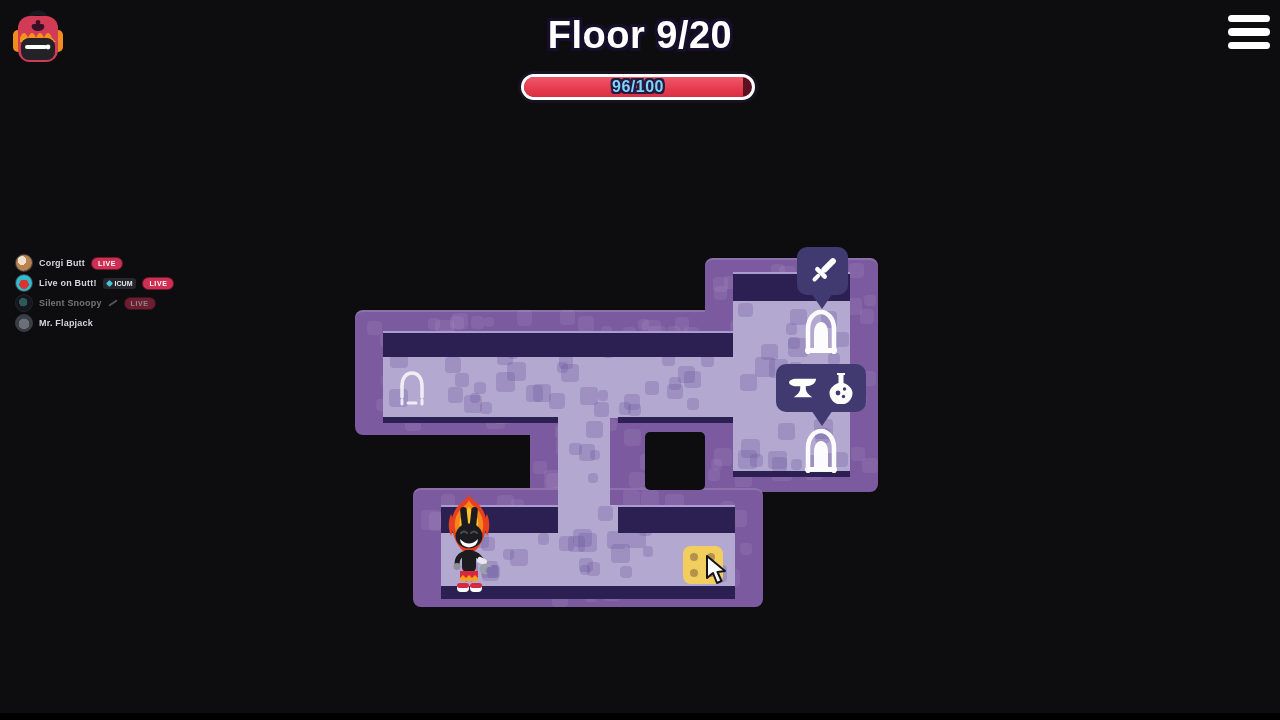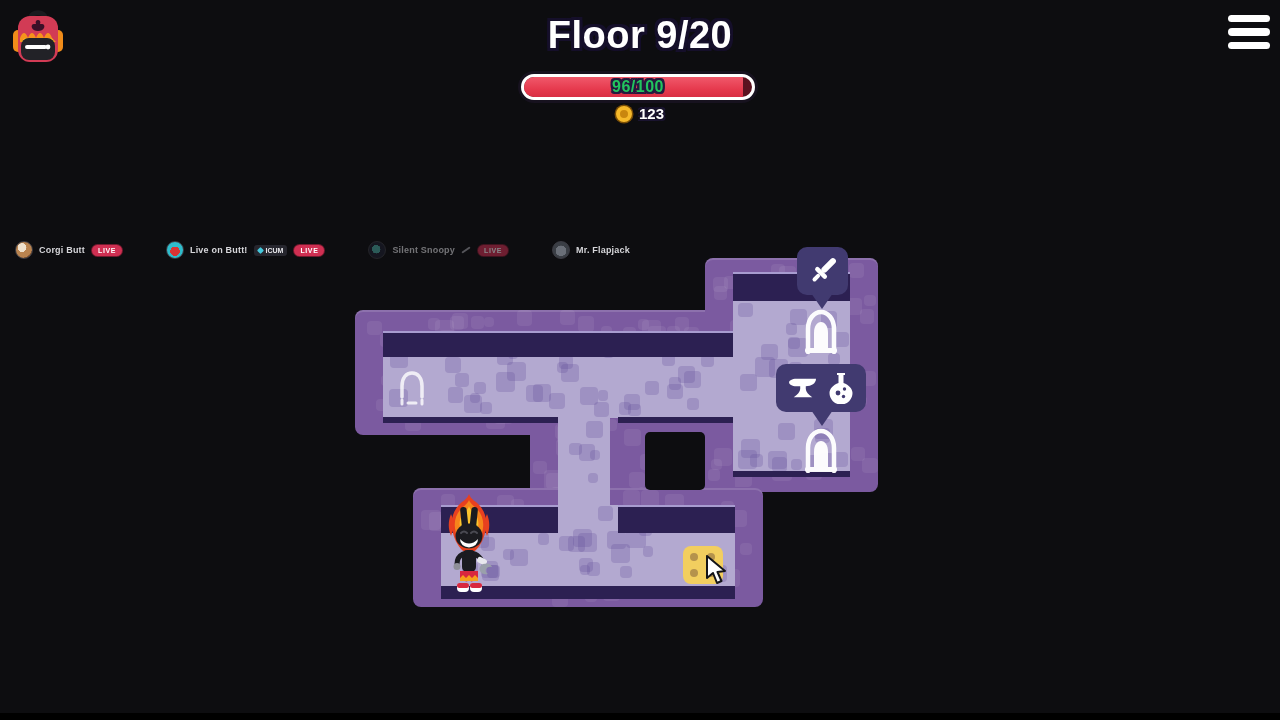--- a/index.html
+++ b/index.html
@@ -10,37 +10,37 @@
   
   #floor-title{left:0;top:14px;width:1280px;text-align:center;color:#fff;
     font-size:38px;font-weight:bold;letter-spacing:.5px;
     text-shadow:-3px -3px 0 #150f2a,3px -3px 0 #150f2a,-3px 3px 0 #150f2a,3px 3px 0 #150f2a,
                  0 -3px 0 #150f2a,0 3px 0 #150f2a,-3px 0 0 #150f2a,3px 0 0 #150f2a;}
   #hpbar{left:521px;top:74px;width:228px;height:20px;border:3px solid #fff;border-radius:15px;
     background:#5b1220;box-shadow:0 0 0 3px #17121f;overflow:hidden;}
   #hp-fill{position:absolute;left:0;top:0;height:100%;
     background:linear-gradient(180deg,#f0586b 0%,#e63a4e 60%,#d92f44 100%);}
   #hp-text{left:521px;top:74px;width:234px;height:26px;display:flex;align-items:center;justify-content:center;
-    color:#22c55e;font-size:16px;font-weight:bold;letter-spacing:.5px;
+    color:#7dd3fc;font-size:16px;font-weight:bold;letter-spacing:.5px;
     text-shadow:-2px -2px 0 #231a3e,2px -2px 0 #231a3e,-2px 2px 0 #231a3e,2px 2px 0 #231a3e,
                  0 -2px 0 #231a3e,0 2px 0 #231a3e,-2px 0 0 #231a3e,2px 0 0 #231a3e;}
   #coin-row{left:0;top:105px;width:1280px;display:flex;align-items:center;justify-content:center;gap:7px;}
   .coin{width:8px;height:8px;border-radius:50%;background:#c9860e;border:4px solid #f6b92a;
         box-shadow:0 0 0 1.5px #7a4e06;}
   #coin-count{color:#fff;font-size:15px;font-weight:bold;
     text-shadow:-2px -2px 0 #1a1430,2px -2px 0 #1a1430,-2px 2px 0 #1a1430,2px 2px 0 #1a1430;}
 
   
   #menu-btn{left:1228px;top:10px;width:46px;height:44px;display:flex;flex-direction:column;
             justify-content:center;gap:6px;cursor:pointer;}
   #menu-btn b{display:block;width:42px;height:7.5px;border-radius:4px;background:#fff;}
   #backpack-btn{left:12px;top:8px;width:52px;height:58px;cursor:pointer;}
 
   
-  #streamers{left:15px;top:240px;display:flex;flex-direction:row;gap:43px;}
+  #streamers{left:15px;top:253px;display:flex;flex-direction:column;}
   .srow{height:20px;display:flex;align-items:center;gap:6px;}
   .srow.faded{opacity:.5;}
   .av{width:18px;height:18px;border-radius:50%;border:1px solid #3c3c44;box-sizing:border-box;}
   .av1{background:radial-gradient(circle at 38% 35%,#efe1cd 0 30%,#b9834f 31% 70%,#8a5a33 71%);}
   .av2{background:radial-gradient(circle at 50% 58%,#d93434 0 38%,#2fbccc 39%);}
   .av3{background:radial-gradient(circle at 45% 45%,#4aa7a0 0 34%,#1d2030 35%);}
   .av4{background:radial-gradient(circle at 50% 55%,#6a6f78 0 44%,#3a3e45 45%);}
   .sname{color:#d6d6da;font-size:9px;font-weight:bold;letter-spacing:.2px;}
   .badge-live{background:#cf2f52;color:#fff;font-size:7px;font-weight:bold;letter-spacing:.6px;
     padding:2px 6px;border-radius:8px;border:1px solid rgba(0,0,0,.45);line-height:1;}
@@ -69,24 +69,20 @@
 </head>
 <body>
 
 <div id="stage">
 
   <div class="abs" id="floor-title">Floor 9/20</div>
   <div class="abs" id="hpbar">
     <div id="hp-fill" style="width: 96%;"></div>
   </div>
   <div class="abs" id="hp-text">96/100</div>
-  <div class="abs" id="coin-row">
-    <span class="coin"></span>
-    <span id="coin-count">123</span>
-  </div>
 
   <div class="abs" id="backpack-btn">
     <svg width="52" height="58" viewBox="0 0 52 58">
       <path d="M19 10 C19 3 33 3 33 10" stroke="#1a1a1e" stroke-width="5" fill="none" stroke-linecap="round"></path>
       <rect x="1" y="22" width="10" height="22" rx="5" fill="#f08c1a"></rect>
       <rect x="41" y="22" width="10" height="22" rx="5" fill="#f08c1a"></rect>
       <rect x="6" y="8" width="40" height="46" rx="12" fill="#d23b55"></rect>
       <path d="M8 30 Q12 20 16 30 Q20 20 24 30 Q28 20 32 30 Q36 20 40 30 L44 34 L8 34 Z" fill="#f6921c"></path>
       <path d="M10 33 Q14 27 18 33 Q22 27 26 33 Q30 27 34 33 Q38 27 42 33 L42 36 L10 36 Z" fill="#fbc32a"></path>
       <path d="M26 12 c-2 0 -3 2 -2 4 l-2 0 c-2 0 -3 2 -2 4 c1 2 3 3 6 3 c3 0 5 -1 6 -3 c1 -2 0 -4 -2 -4 l-2 0 c1 -2 0 -4 -2 -4 Z" fill="#3a1028"></path>

